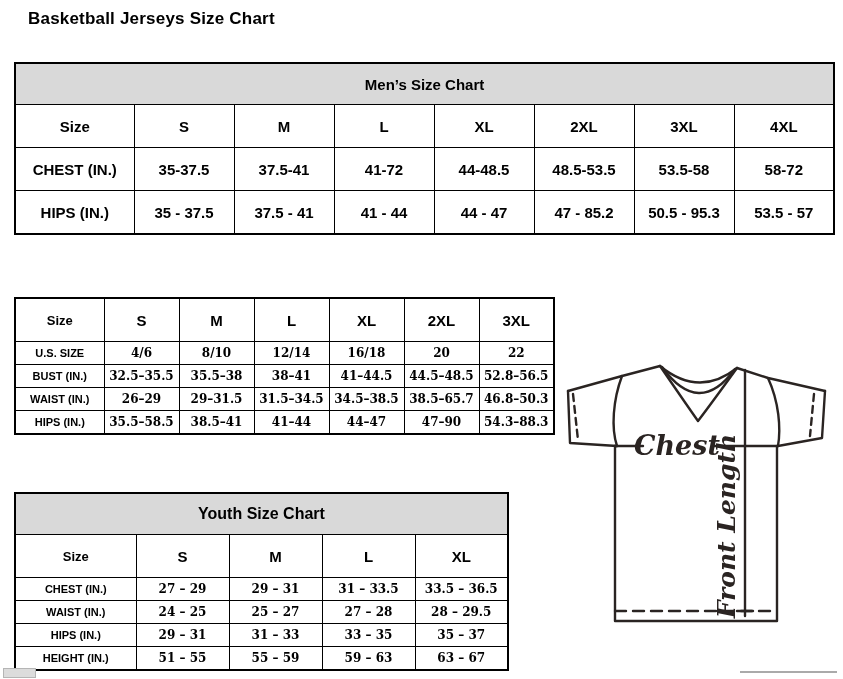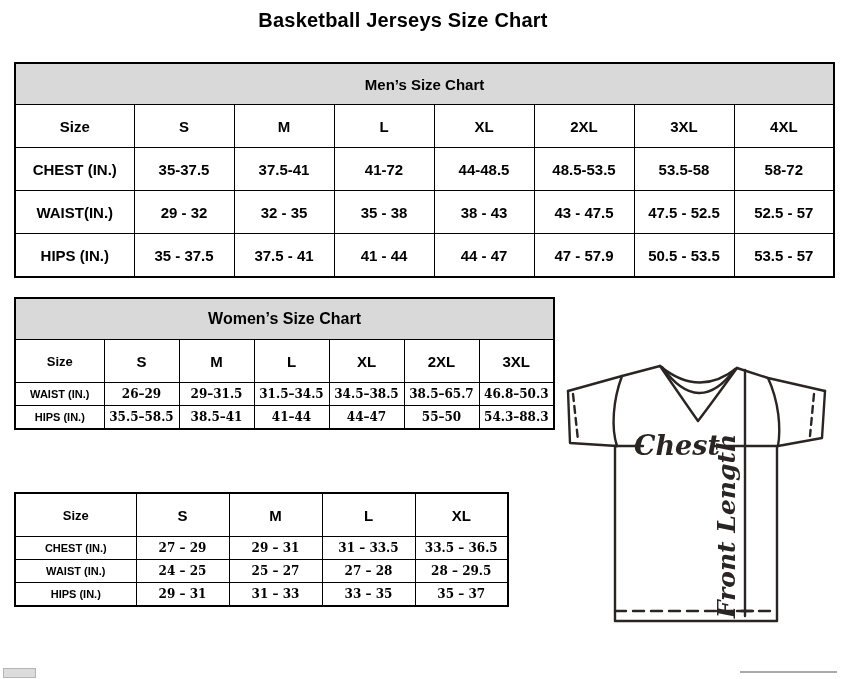--- a/index.html
+++ b/index.html
@@ -4,22 +4,23 @@
 <style>
   html,body { margin:0; padding:0; }
   body {
     width:843px; height:679px; position:relative;
     background:#ffffff; overflow:hidden;
     font-family:"Liberation Sans", sans-serif;
     color:#000;
   }
   .page-title {
     position:absolute; top:9px; left:0; width:806px;
-    text-align:center; font-size:20px; font-weight:bold;
+    font-size:17px; font-weight:bold;
     letter-spacing:0.2px;
+    padding-left:28px;
   }
   table.size-table {
     position:absolute; border-collapse:collapse; table-layout:fixed;
     background:#fff; border:2px solid #000;
   }
   table.size-table td {
     border:1px solid #000; text-align:center; vertical-align:middle;
     padding:0; overflow:hidden; white-space:nowrap;
   }
   td.title-cell {
@@ -87,95 +88,103 @@
     <td class="data">CHEST (IN.)</td>
     <td class="data">35-37.5</td>
     <td class="data">37.5-41</td>
     <td class="data">41-72</td>
     <td class="data">44-48.5</td>
     <td class="data">48.5-53.5</td>
     <td class="data">53.5-58</td>
     <td class="data">58-72</td>
   </tr>
   <tr>
-    <td class="data">WAIST(IN.)</td>
-    <td class="data">29 - 32</td>
-    <td class="data">32 - 35</td>
-    <td class="data">35 - 38</td>
-    <td class="data">38 - 43</td>
-    <td class="data">43 - 47.5</td>
-    <td class="data">47.5 - 52.5</td>
-    <td class="data">52.5 - 57</td>
-  </tr>
-  <tr>
     <td class="data">HIPS (IN.)</td>
     <td class="data">35 - 37.5</td>
     <td class="data">37.5 - 41</td>
     <td class="data">41 - 44</td>
     <td class="data">44 - 47</td>
-    <td class="data">47 - 57.9</td>
-    <td class="data">50.5 - 53.5</td>
+    <td class="data">47 - 85.2</td>
+    <td class="data">50.5 - 95.3</td>
     <td class="data">53.5 - 57</td>
   </tr>
 </tbody>
   </table>
 
 <table class="size-table small-table" style="left:14px; top:297px; width:539px;">
   <colgroup>
       <col style="width:89px">
       <col style="width:75px">
       <col style="width:75px">
       <col style="width:75px">
       <col style="width:75px">
       <col style="width:75px">
       <col style="width:75px">
     </colgroup>
   <tbody>
-      <tr>
-    <td class="title-cell" colspan="7">Women’s Size Chart</td>
-  </tr>
   <tr>
     <td class="hdr size-lbl">Size</td>
     <td class="hdr">S</td>
     <td class="hdr">M</td>
     <td class="hdr">L</td>
     <td class="hdr">XL</td>
     <td class="hdr">2XL</td>
     <td class="hdr">3XL</td>
   </tr>
   <tr>
+    <td class="rowlbl">U.S. SIZE</td>
+    <td class="val">4/6</td>
+    <td class="val">8/10</td>
+    <td class="val">12/14</td>
+    <td class="val">16/18</td>
+    <td class="val">20</td>
+    <td class="val">22</td>
+  </tr>
+  <tr>
+    <td class="rowlbl">BUST (IN.)</td>
+    <td class="val">32.5–35.5</td>
+    <td class="val">35.5–38</td>
+    <td class="val">38–41</td>
+    <td class="val">41–44.5</td>
+    <td class="val">44.5–48.5</td>
+    <td class="val">52.8–56.5</td>
+  </tr>
+  <tr>
     <td class="rowlbl">WAIST (IN.)</td>
     <td class="val">26–29</td>
     <td class="val">29–31.5</td>
     <td class="val">31.5–34.5</td>
     <td class="val">34.5–38.5</td>
     <td class="val">38.5–65.7</td>
     <td class="val">46.8–50.3</td>
   </tr>
   <tr>
     <td class="rowlbl">HIPS (IN.)</td>
     <td class="val">35.5–58.5</td>
     <td class="val">38.5–41</td>
     <td class="val">41–44</td>
     <td class="val">44–47</td>
-    <td class="val">55–50</td>
+    <td class="val">47–90</td>
     <td class="val">54.3–88.3</td>
   </tr>
 </tbody>
   </table>
 
 <table class="size-table small-table" style="left:14px; top:492px; width:493px;">
   <colgroup>
       <col style="width:121px">
       <col style="width:93px">
       <col style="width:93px">
       <col style="width:93px">
       <col style="width:93px">
     </colgroup>
   <tbody>
+      <tr>
+    <td class="title-cell" colspan="5">Youth Size Chart</td>
+  </tr>
   <tr>
     <td class="hdr size-lbl">Size</td>
     <td class="hdr">S</td>
     <td class="hdr">M</td>
     <td class="hdr">L</td>
     <td class="hdr">XL</td>
   </tr>
   <tr>
     <td class="rowlbl">CHEST (IN.)</td>
     <td class="val">27 – 29</td>
@@ -190,20 +199,27 @@
     <td class="val">27 – 28</td>
     <td class="val">28 – 29.5</td>
   </tr>
   <tr>
     <td class="rowlbl">HIPS (IN.)</td>
     <td class="val">29 – 31</td>
     <td class="val">31 – 33</td>
     <td class="val">33 – 35</td>
     <td class="val">35 – 37</td>
   </tr>
+  <tr>
+    <td class="rowlbl">HEIGHT (IN.)</td>
+    <td class="val">51 – 55</td>
+    <td class="val">55 – 59</td>
+    <td class="val">59 – 63</td>
+    <td class="val">63 – 67</td>
+  </tr>
 </tbody>
   </table>
 
 <div class="jersey-wrap">
   <svg width="282" height="306" viewBox="0 0 282 306" xmlns="http://www.w3.org/2000/svg" fill="none" stroke="#2a2422" stroke-width="2.4" stroke-linecap="round" stroke-linejoin="round">
 
     <polyline points="102,8 64,18 10,33"></polyline>
     <polyline points="179,10 210,20 267,33"></polyline>
 
     <polyline points="10,33 12,85 59,88"></polyline>

